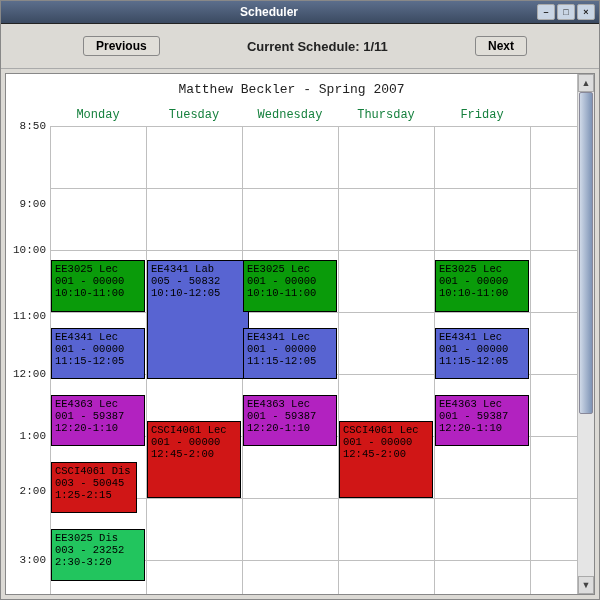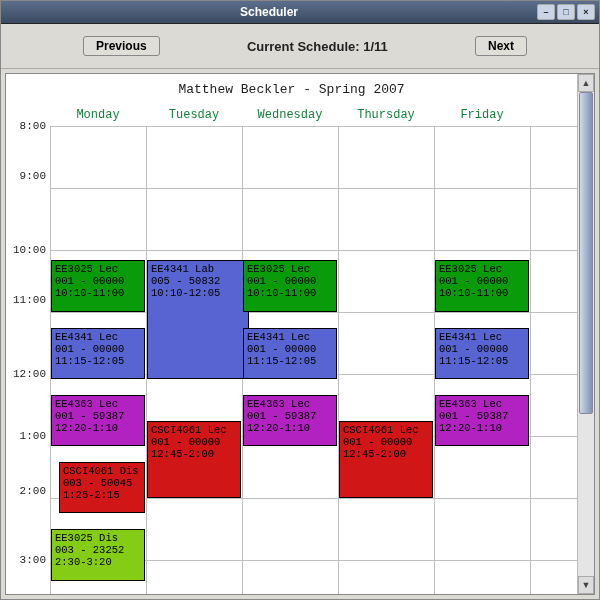--- a/index.html
+++ b/index.html
@@ -205,27 +205,27 @@
         <div class="grid-line-v" style="left: 44px;"></div>
         <div class="day-header" style="left: 140px;">Tuesday</div>
         <div class="grid-line-v" style="left: 140px;"></div>
         <div class="day-header" style="left: 236px;">Wednesday</div>
         <div class="grid-line-v" style="left: 236px;"></div>
         <div class="day-header" style="left: 332px;">Thursday</div>
         <div class="grid-line-v" style="left: 332px;"></div>
         <div class="day-header" style="left: 428px;">Friday</div>
         <div class="grid-line-v" style="left: 428px;"></div>
         <div class="grid-line-v" style="left: 524px;"></div>
-        <div class="time-label" style="top: 46px; left: 2px;">8:00</div>
+        <div class="time-label" style="top: 46px; left: 2px;">8:50</div>
         <div class="grid-line-h" style="top: 52px;"></div>
-        <div class="time-label" style="top: 96px; left: 2px;">9:00</div>
+        <div class="time-label" style="top: 124px; left: 2px;">9:00</div>
         <div class="grid-line-h" style="top: 114px;"></div>
         <div class="time-label" style="top: 170px; left: 2px;">10:00</div>
         <div class="grid-line-h" style="top: 176px;"></div>
-        <div class="time-label" style="top: 220px; left: 2px;">11:00</div>
+        <div class="time-label" style="top: 236px; left: 2px;">11:00</div>
         <div class="grid-line-h" style="top: 238px;"></div>
         <div class="time-label" style="top: 294px; left: 2px;">12:00</div>
         <div class="grid-line-h" style="top: 300px;"></div>
         <div class="time-label" style="top: 356px; left: 2px;">1:00</div>
         <div class="grid-line-h" style="top: 362px;"></div>
         <div class="time-label" style="top: 411px; left: 2px;">2:00</div>
         <div class="grid-line-h" style="top: 424px;"></div>
         <div class="time-label" style="top: 480px; left: 2px;">3:00</div>
         <div class="grid-line-h" style="top: 486px;"></div>
         <div class="event" style="top: 186.292px; height: 51.708px; left: 45px; width: 94px; background: rgb(10, 155, 10);">
@@ -236,26 +236,26 @@
         <div class="event" style="top: 253.5px; height: 51.646px; left: 45px; width: 94px; background: rgb(88, 100, 210);">
           <div>EE4341 Lec</div>
           <div>001 - 00000</div>
           <div>11:15-12:05</div>
         </div>
         <div class="event" style="top: 320.646px; height: 51.646px; left: 45px; width: 94px; background: rgb(178, 34, 192);">
           <div>EE4363 Lec</div>
           <div>001 - 59387</div>
           <div>12:20-1:10</div>
         </div>
-        <div class="event" style="top: 387.792px; height: 51.708px; left: 45px; width: 86px; background: rgb(208, 22, 22); margin-left: 8px;">
+        <div class="event" style="top: 387.792px; height: 51.708px; left: 45px; width: 86px; background: rgb(208, 22, 22);">
           <div>CSCI4061 Dis</div>
           <div>003 - 50045</div>
           <div>1:25-2:15</div>
         </div>
-        <div class="event" style="top: 455px; height: 51.646px; left: 45px; width: 94px; background: #84cc16;">
+        <div class="event" style="top: 455px; height: 51.646px; left: 45px; width: 94px; background: #22c55e;">
           <div>EE3025 Dis</div>
           <div>003 - 23252</div>
           <div>2:30-3:20</div>
         </div>
         <div class="event" style="top: 186.292px; height: 118.854px; left: 141px; width: 102px; background: rgb(88, 100, 210);">
           <div>EE4341 Lab</div>
           <div>005 - 50832</div>
           <div>10:10-12:05</div>
         </div>
         <div class="event" style="top: 346.5px; height: 77.5px; left: 141px; width: 94px; background: rgb(208, 22, 22);">

